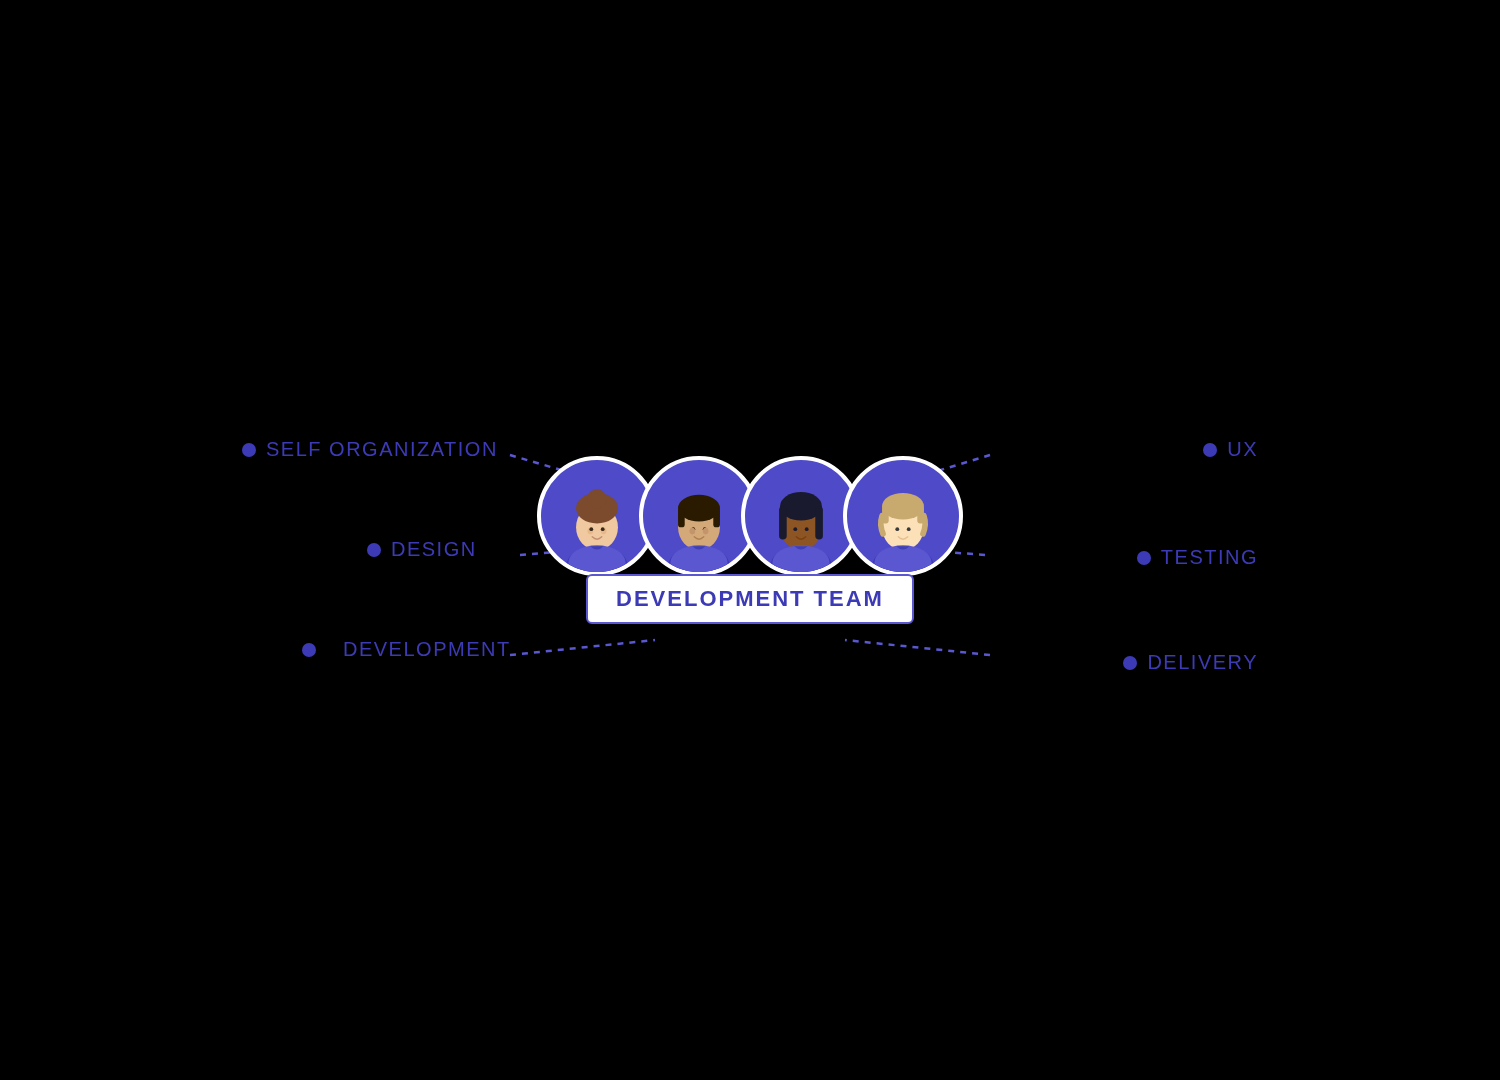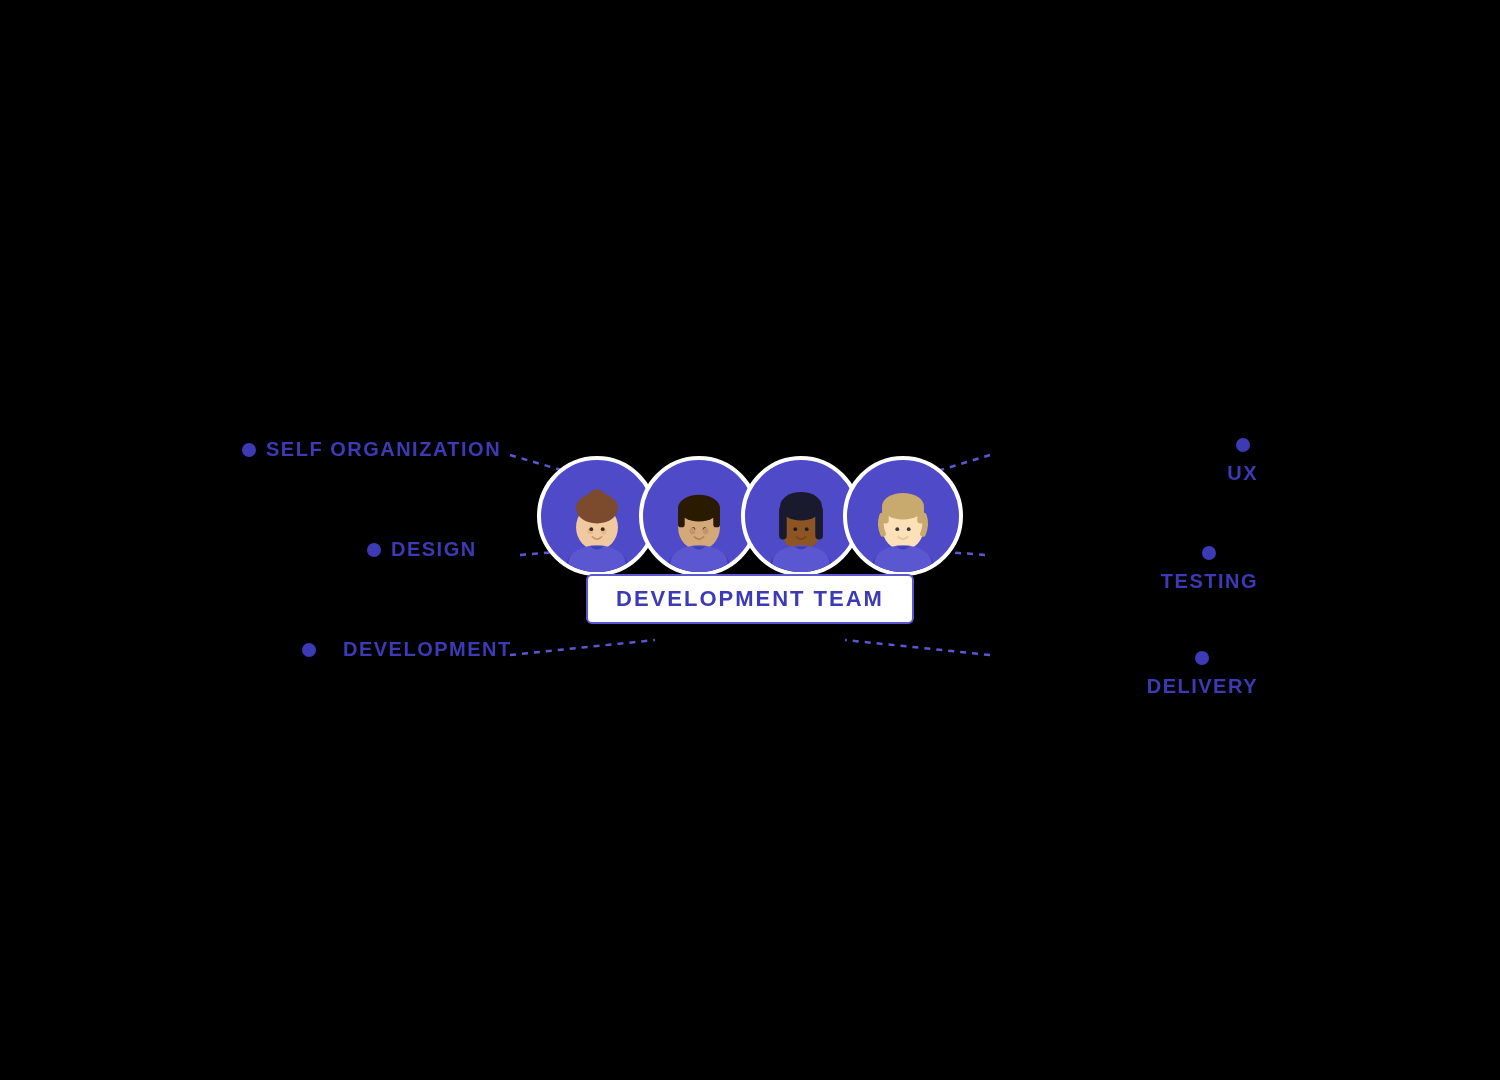--- a/index.html
+++ b/index.html
@@ -69,32 +69,32 @@
       font-weight: 800;
       letter-spacing: 2px;
       color: #3d3ab5;
       text-transform: uppercase;
     }
 
     
     .side-label {
       position: absolute;
       font-family: 'Arial', sans-serif;
-      font-weight: 700;
+      font-weight: 400;
       font-size: 20px;
       letter-spacing: 1.5px;
       color: #3d3ab5;
       text-transform: uppercase;
       white-space: nowrap;
       display: flex;
       align-items: center;
       gap: 10px;
     }
     .side-label.left { flex-direction: row-reverse; }
-    .side-label.right { flex-direction: column; justify-content: center; }
+    .side-label.right { flex-direction: row; justify-content: center; }
 
     .dot {
       width: 14px;
       height: 14px;
       border-radius: 50%;
       background: #3d3ab5;
       flex-shrink: 0;
     }
 
     

